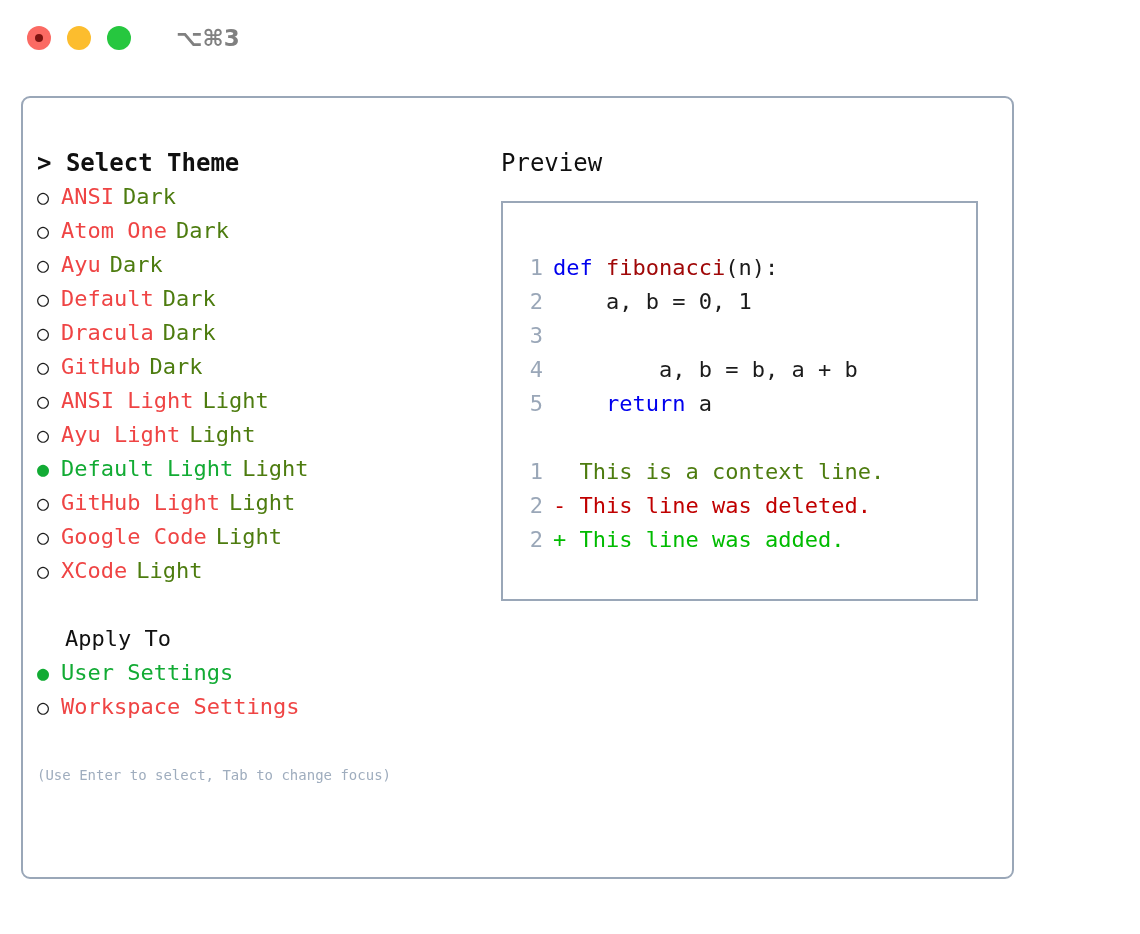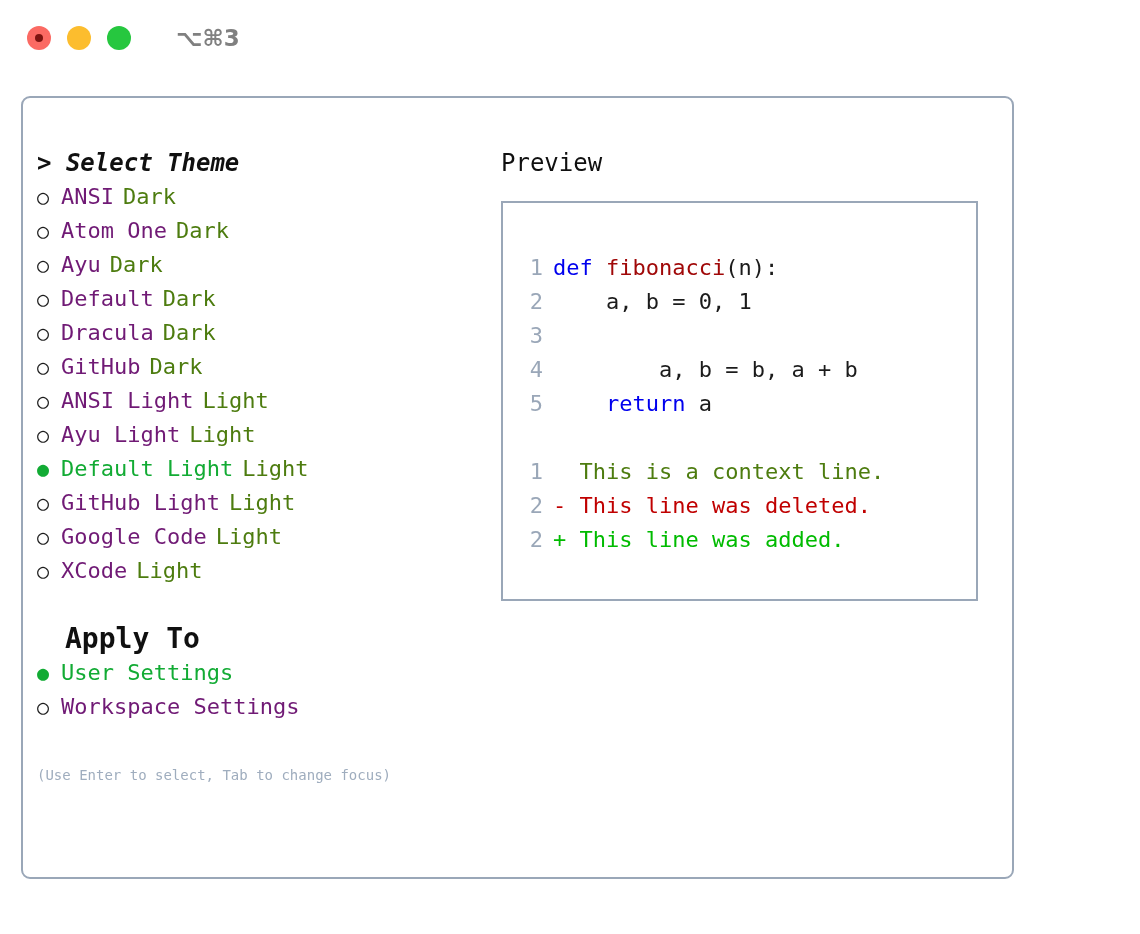--- a/index.html
+++ b/index.html
@@ -93,48 +93,47 @@
     width: 500px;
   }
 
   
   .section-head {
     font-size: 24px;
     font-weight: bold;
     color: #101010;
     line-height: 34px;
     white-space: pre;
-    font-style: italic;
   }
   .theme-list { margin-top: 0px; }
   .row {
     display: flex;
     align-items: baseline;
     line-height: 34px;
     font-size: 22px;
     white-space: pre;
   }
   .bullet {
     width: 24px;
     flex: 0 0 24px;
     font-size: 20px;
     color: #1b1b1b;
     line-height: 34px;
   }
   .bullet.sel { color: #12ab34; }
-  .name { color: #701a75; }
+  .name { color: #ef4444; }
   .name.sel { color: #12ab34; }
   .variant {
     color: #4d7c0f;
     padding-left: 9px;
   }
 
   .applyto-head {
-    font-size: 28px;
-    font-weight: bold;
+    font-size: 22px;
+    font-weight: normal;
     color: #101010;
     line-height: 34px;
     padding-left: 28px;
     white-space: pre;
   }
   .spacer-sm { height: 34px; }
 
   .hint {
     color: #9fadbe;
     font-size: 14px;

